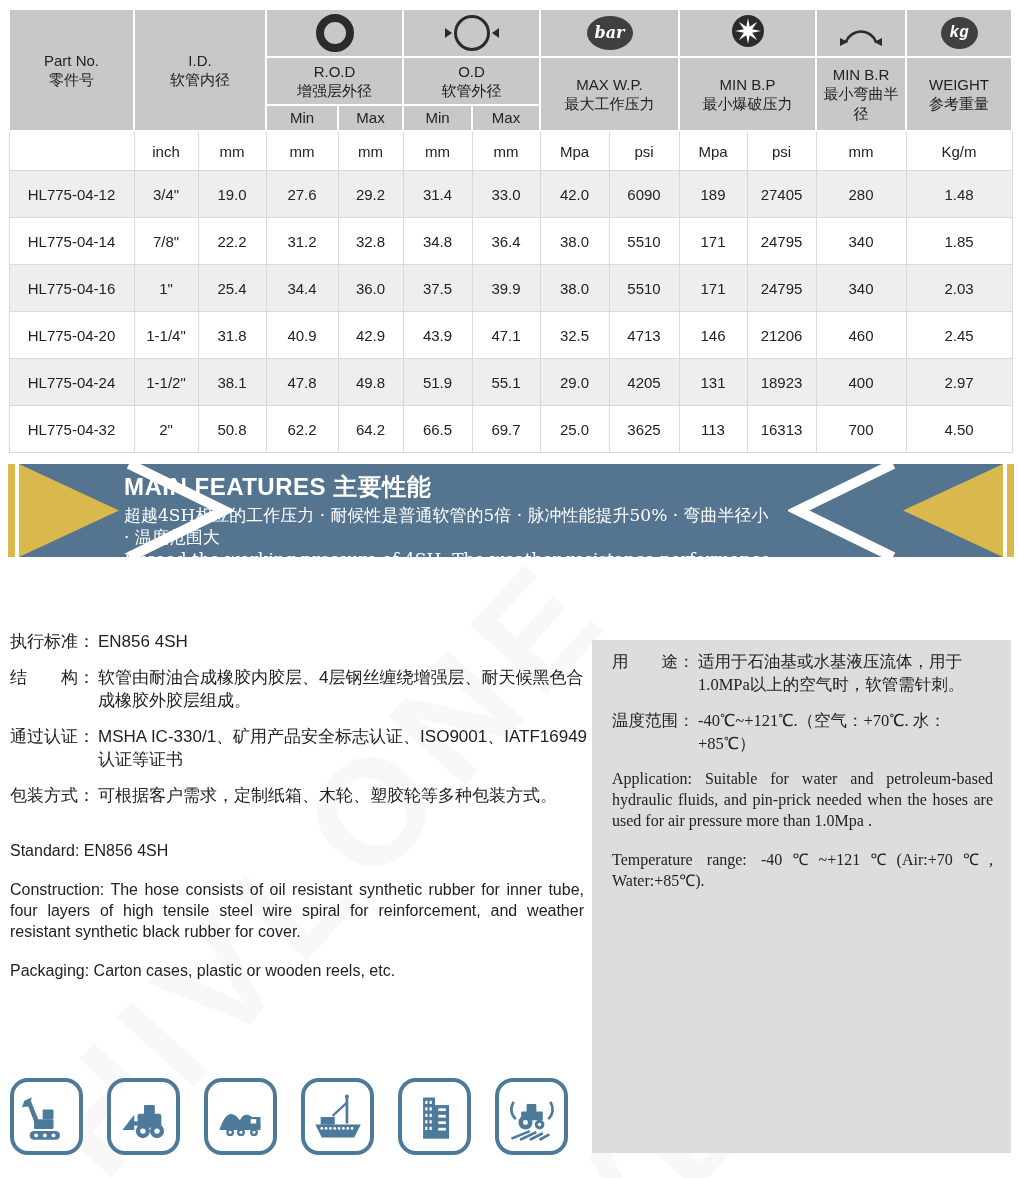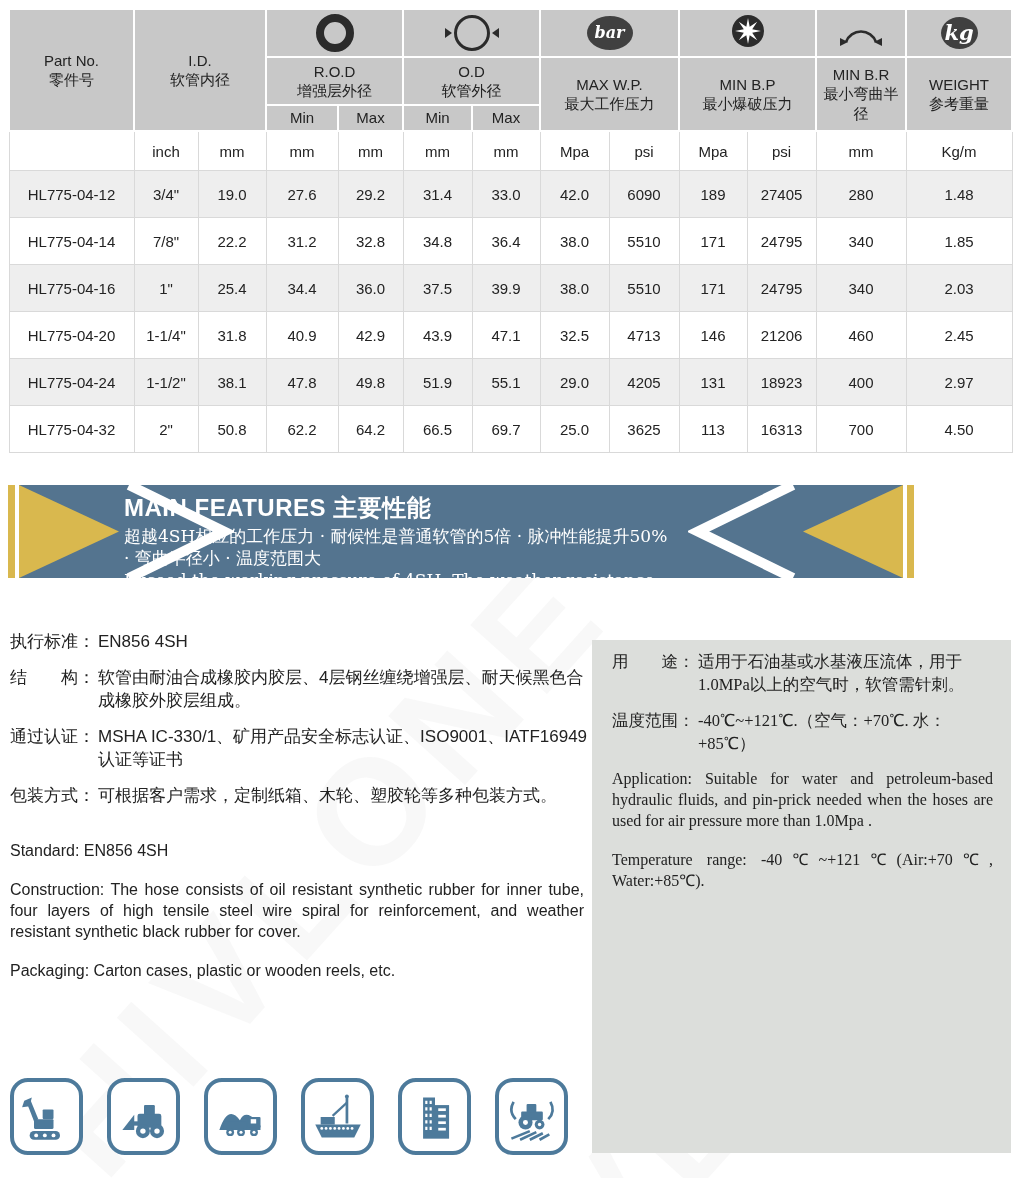--- a/index.html
+++ b/index.html
@@ -24,32 +24,32 @@
   tr.minmax-row th { height:24px; }
   tbody td { border:1px solid #d9d9d9; font-size:15px; color:#232323; height:46px; background:#fff; }
   tbody tr.units-row td { height:38px; }
   tbody tr.stripe td { background:#eeeeee; }
 
   .hdr2 div { display:block; }
   .badge { display:inline-flex; align-items:center; justify-content:center;
            background:#404040; color:#fff; border-radius:50%;
            font-family:"DejaVu Serif", serif; font-weight:bold;text-align:right; }
   .badge.bar { width:46px; height:34px; font-size:16px; font-style:italic; }
-  .badge.kg  { width:37px; height:32px; font-size:21px; font-style:italic; }
+  .badge.kg  { width:37px; height:32px; font-size:16px; font-style:italic;font-family:Liberation Mono, monospace; }
   .ring { width:38px; height:38px; border:8px solid #2b2b2b; border-radius:50%;
           box-sizing:border-box; margin:0 auto; }
   .odwrap { display:flex; align-items:center; justify-content:center; gap:2px; }
   .odcirc { width:36px; height:36px; border:3px solid #2b2b2b; border-radius:50%; box-sizing:border-box; }
   .tri-r { width:0; height:0; border-top:5px solid transparent; border-bottom:5px solid transparent;
            border-left:7px solid #2b2b2b; }
   .tri-l { width:0; height:0; border-top:5px solid transparent; border-bottom:5px solid transparent;
            border-right:7px solid #2b2b2b; }
 
   
-  .banner { position:absolute; left:8px; top:485px; width:906px; height:93px; }
+  .banner { position:absolute; left:8px; top:464px; width:1006px; height:93px; }
   .gold-bar { position:absolute; top:0; width:7px; height:93px; background:#d9b84e; }
   .gold-bar.l { left:0; } .gold-bar.r { right:0; }
   .banner-body { position:absolute; left:11px; right:11px; top:0; bottom:0;
                  background:#54748f; overflow:hidden; }
   .banner-deco { position:absolute; top:0; height:93px; }
   .deco-l { left:0; } .deco-r { right:0; }
   .banner-text { position:absolute; left:105px; right:225px; top:7px; color:#fff; }
   .banner-title { font-size:24px; font-weight:bold; letter-spacing:0.5px; white-space:nowrap; }
   .banner-line { font-size:17px; font-family:"DejaVu Serif", serif; line-height:1.28; }
   .banner-line.zh { margin-top:2px; }

